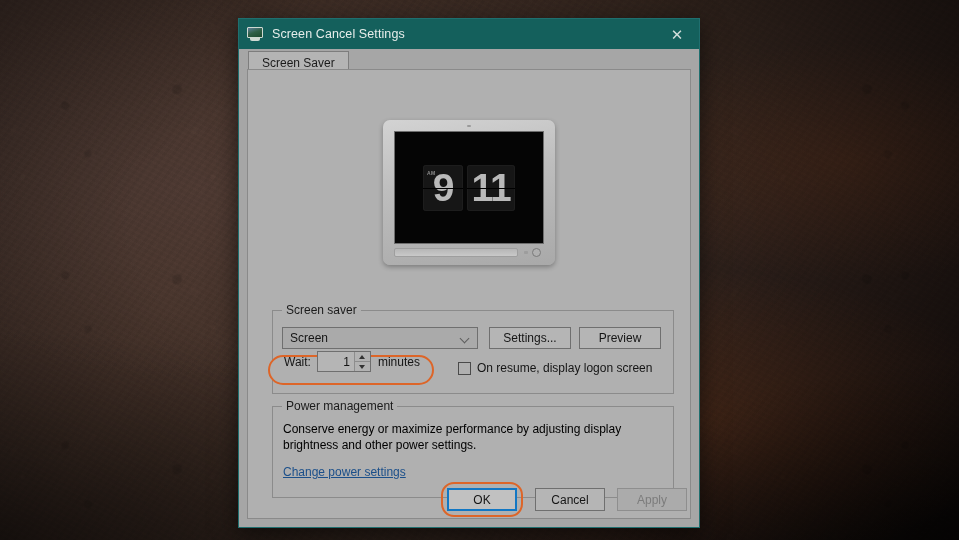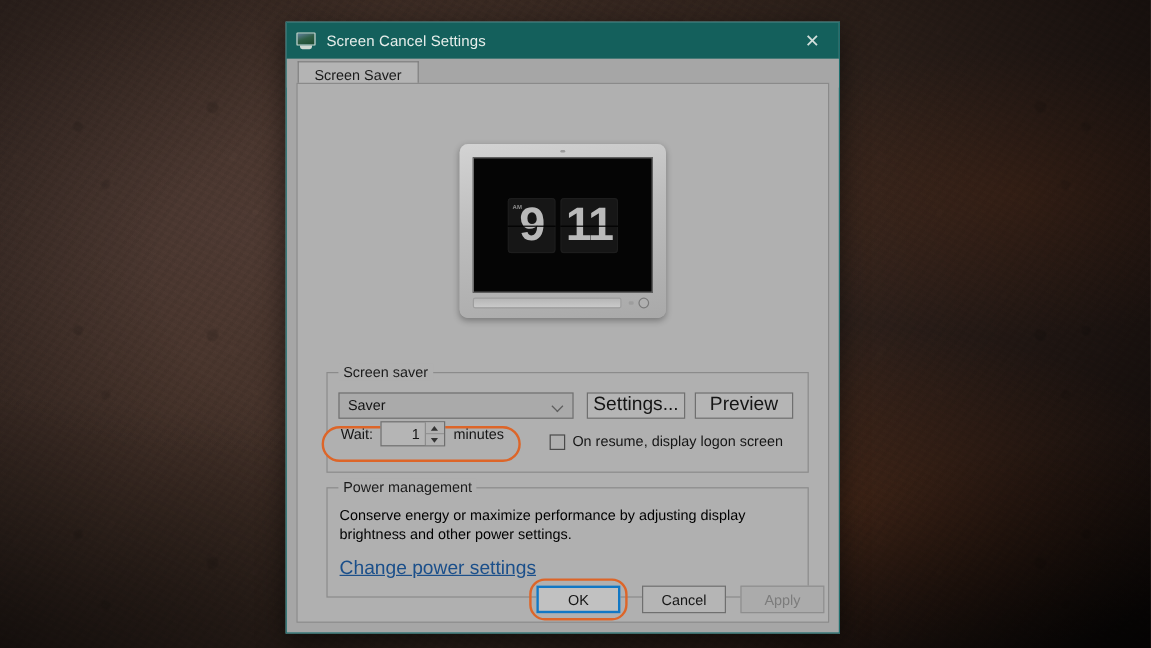--- a/index.html
+++ b/index.html
@@ -309,21 +309,21 @@
     border-right: 1.3px solid #5e5e5e;
     border-bottom: 1.3px solid #5e5e5e;
     transform: rotate(45deg);
   }
   .btn {
     position: absolute;
     height: 22px;
     background: #b5b5b5;
     border: 1px solid #6f6f6f;
     box-sizing: border-box;
-    font-size: 16px;
+    font-size: 12px;
     color: #151515;
     display: flex;
     align-items: center;
     justify-content: center;
     cursor: default;
     font-family: "Liberation Sans", sans-serif;
   }
   #btn-settings { left: 216px; top: 16px; width: 82px; }
   #btn-preview  { left: 306px; top: 16px; width: 82px; }
 
@@ -414,21 +414,21 @@
     top: 14px;
     right: 20px;
     font-size: 12px;
     color: #000000;
     line-height: 16px;
   }
   .power-link {
     position: absolute;
     left: 10px;
     top: 58px;
-    font-size: 16px;
+    font-size: 12px;
     color: #1b4f8a;
     text-decoration: underline;
     cursor: default;
   }
 
   
   .footer {
     position: absolute;
     right: 12px;
     bottom: 10px;
@@ -510,21 +510,21 @@
           <div class="mon-dot"></div>
           <div class="mon-led"></div>
         </div>
       </div>
     </div>
 
     <div class="groupbox" id="group-screensaver">
       <div class="group-legend">Screen saver</div>
 
       <div class="combo">
-        <span class="combo-value">Saver</span>
+        <span class="combo-value">Screen</span>
         <span class="chevron"></span>
       </div>
 
       <div class="btn" id="btn-settings">Settings...</div>
       <div class="btn" id="btn-preview">Preview</div>
 
       <div class="wait-row">
         <span class="wait-label">Wait:</span>
         <span class="spinner">
           <span class="spin-value">1</span>

